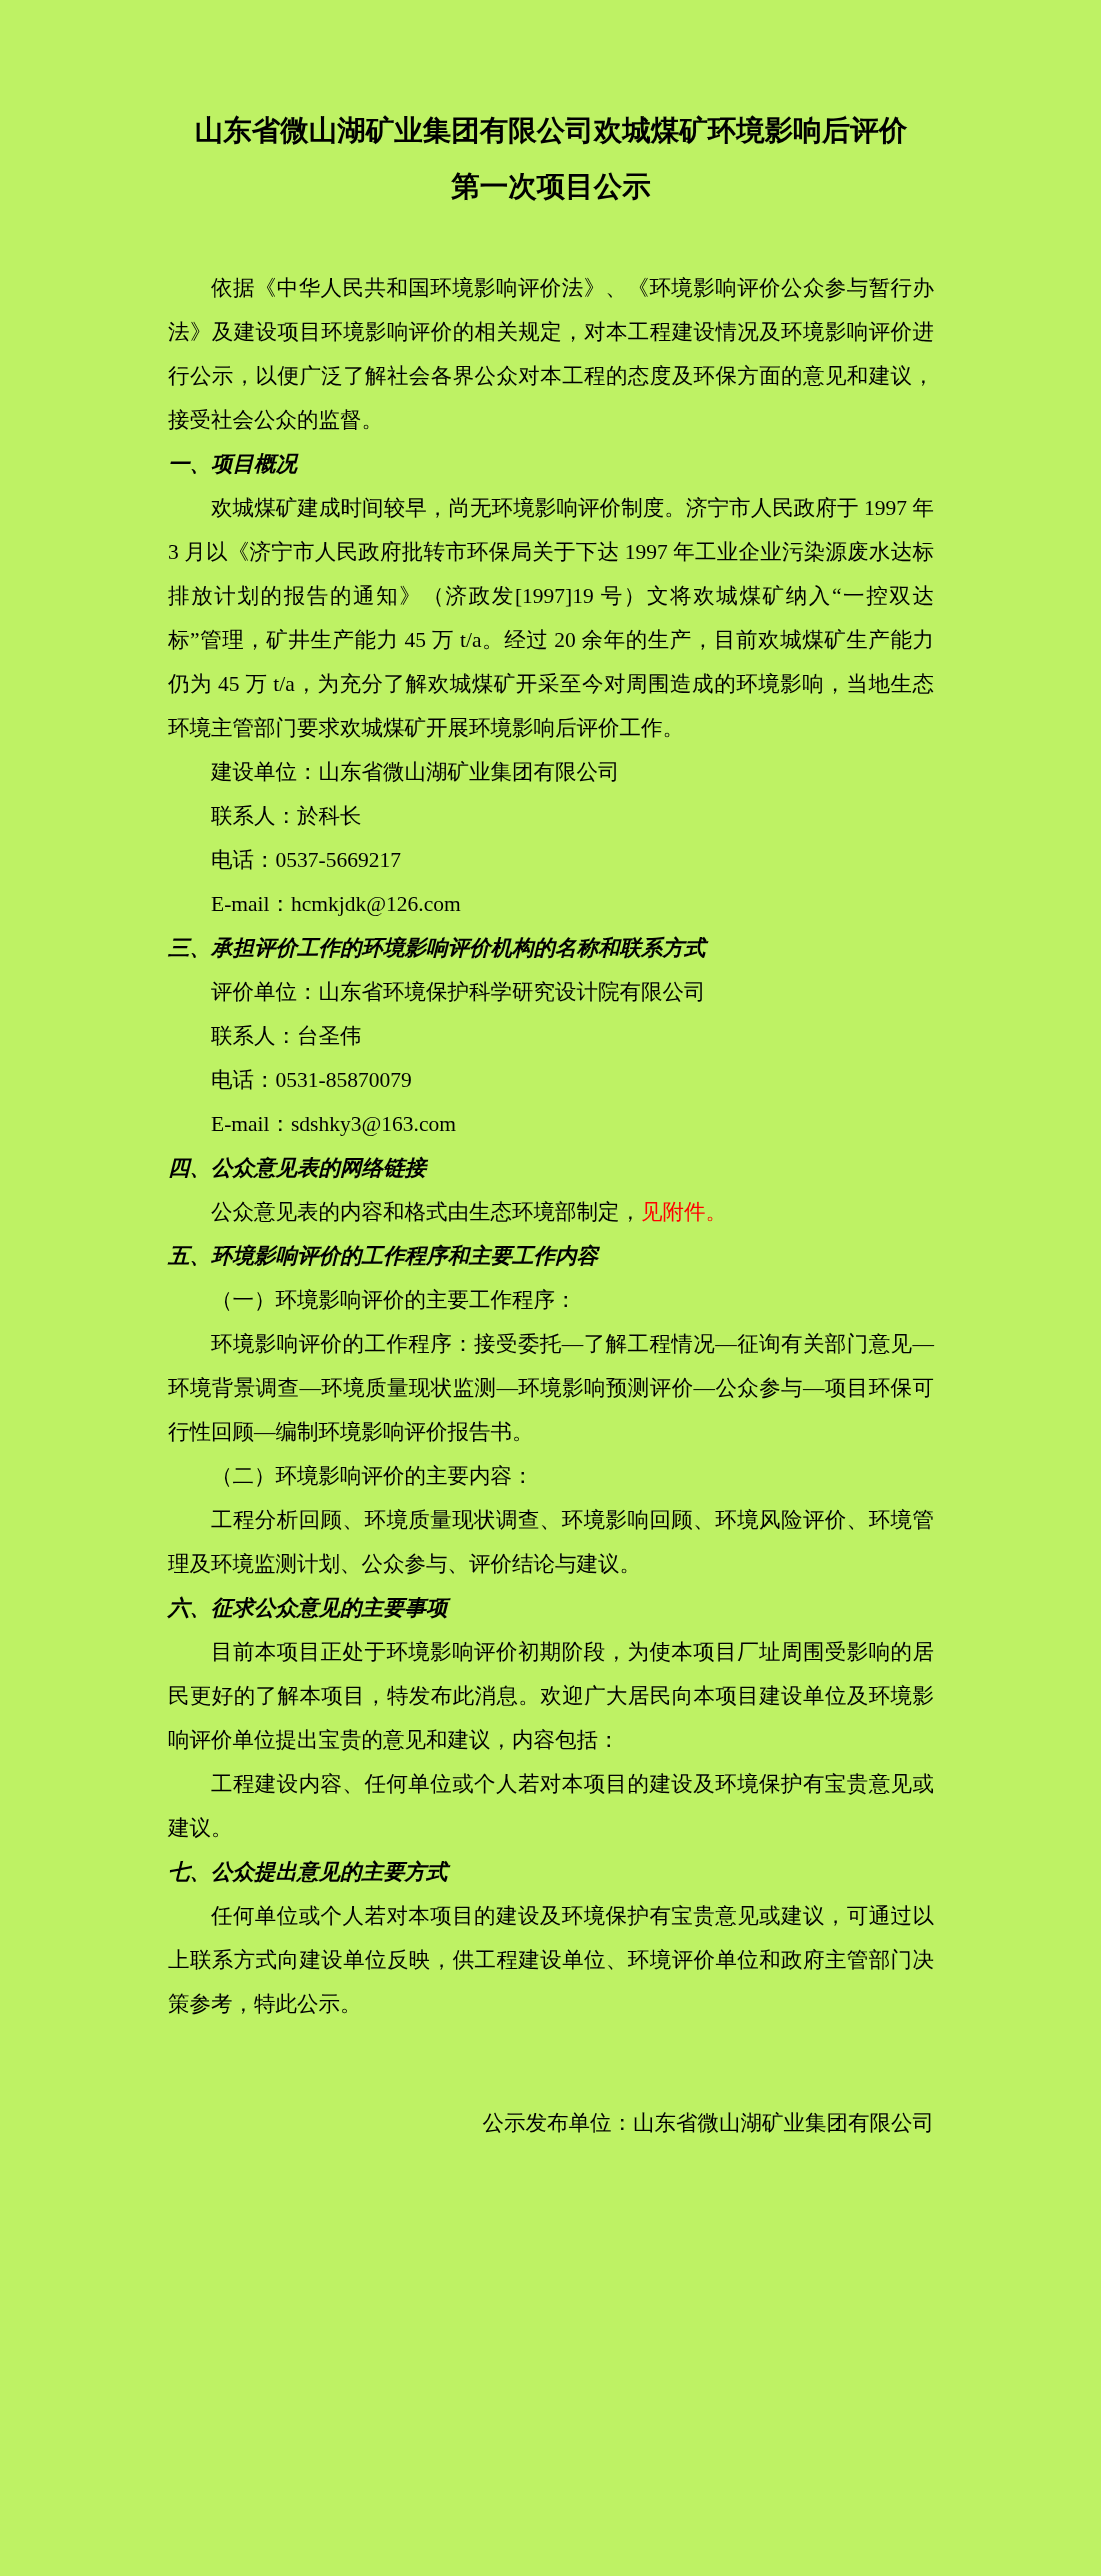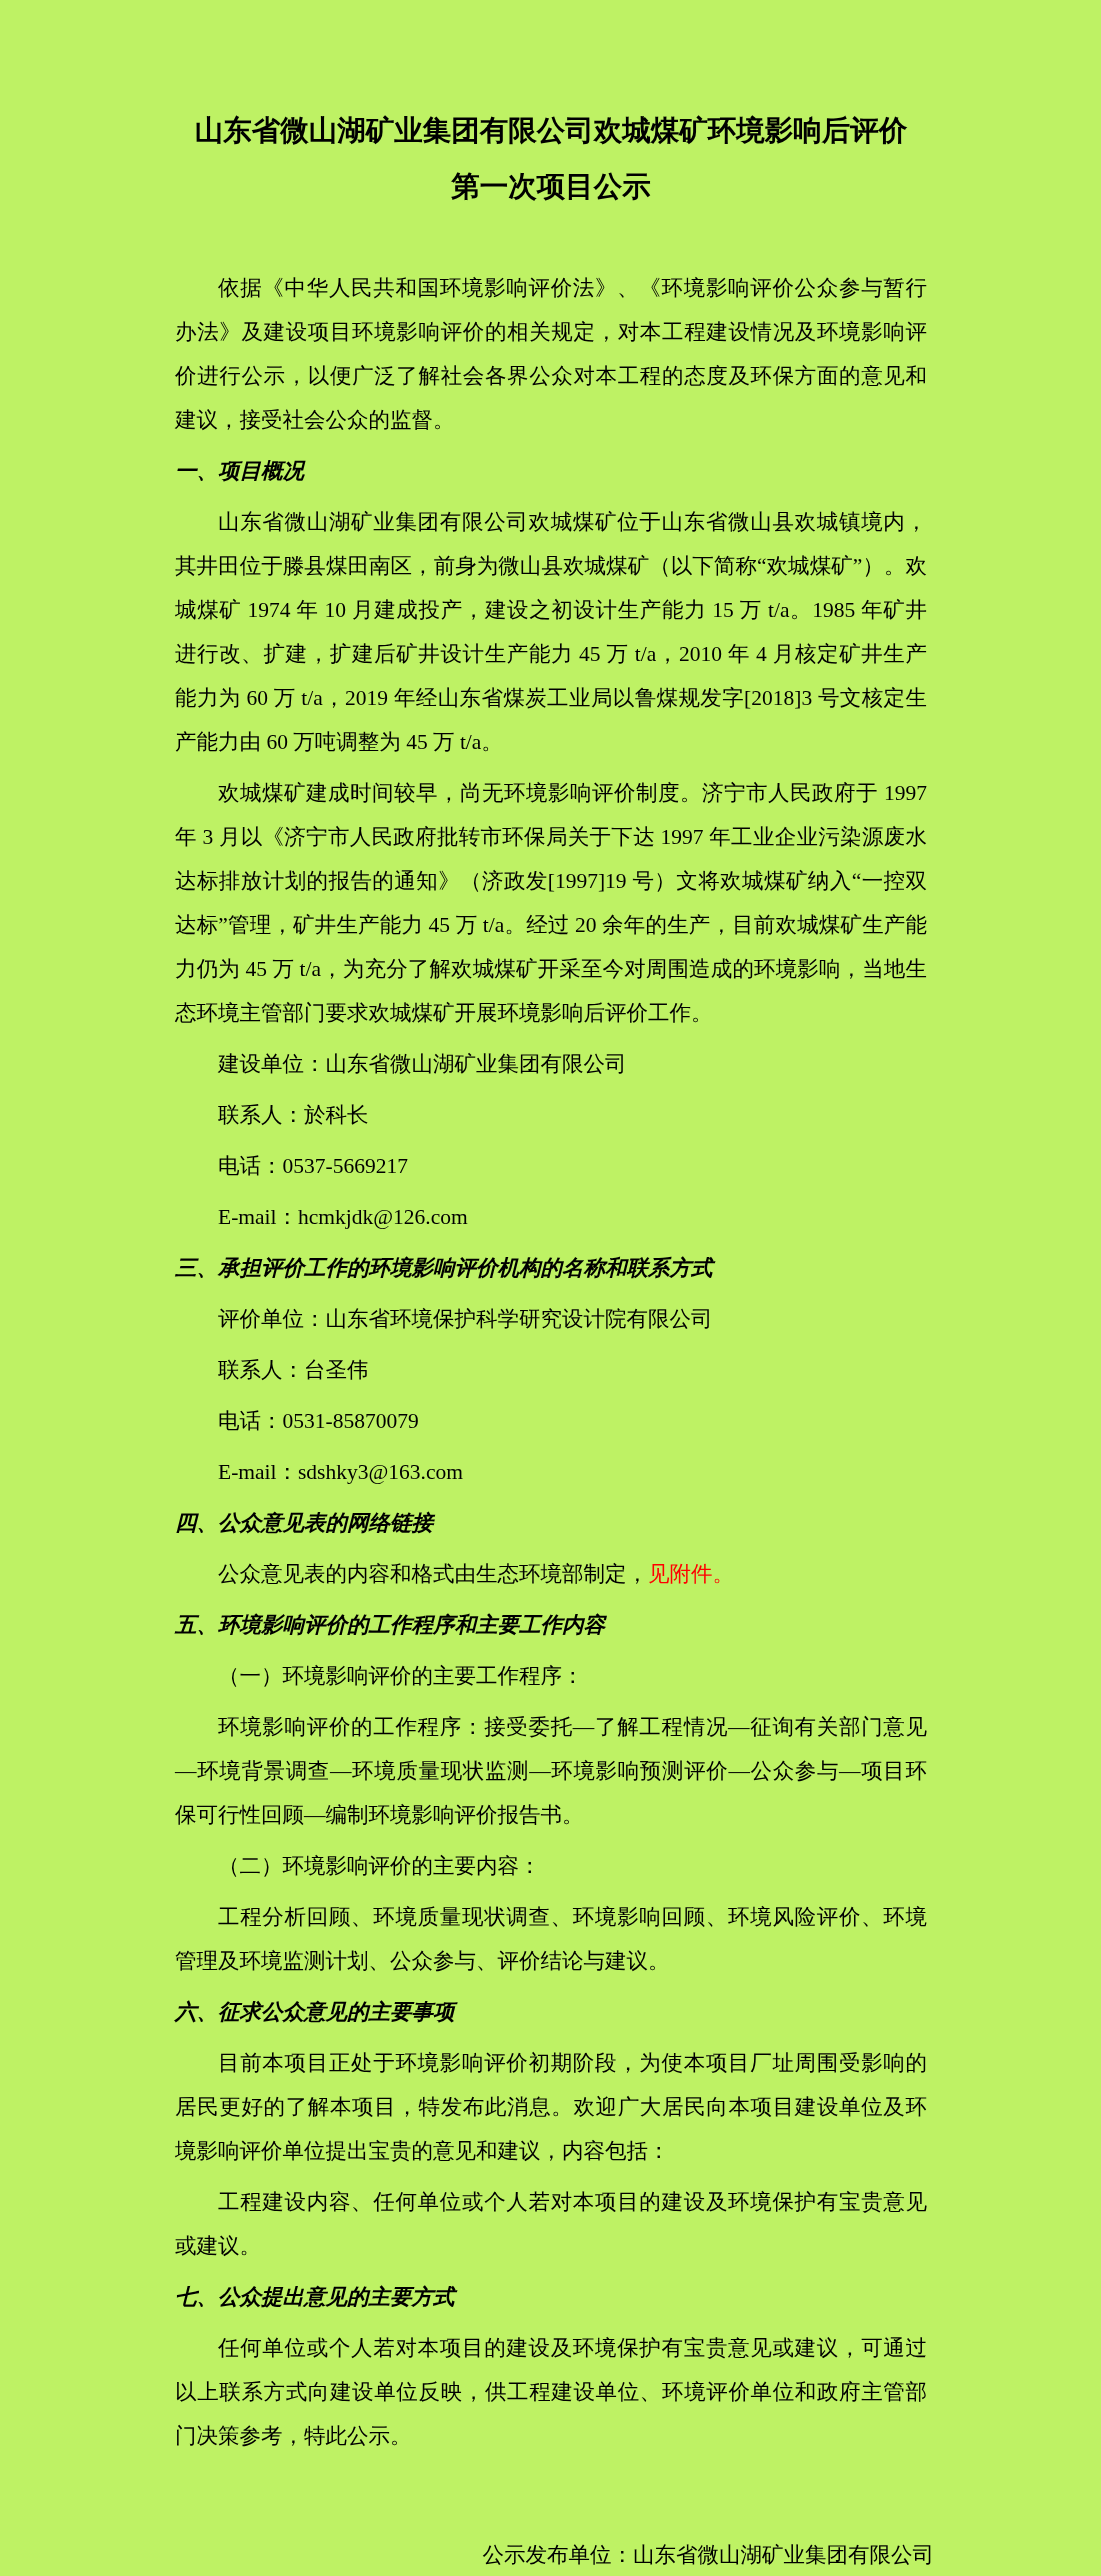--- a/index.html
+++ b/index.html
@@ -26,21 +26,21 @@
     line-height: 56px;
     white-space: nowrap;
   }
   .content {
     margin-top: 51px;
     font-size: 21.5px;
     line-height: 44px;
     text-align: justify;
   }
   .content p {
-    margin: 7px;
+    margin: 0;
     padding: 0;
   }
   .content p.para {
     text-indent: 2em;
   }
   .content p.heading {
     font-weight: bold;
     text-indent: 0;
     font-style: italic;
   }
@@ -55,21 +55,20 @@
 </head>
 <body>
 
 <div class="page">
   <div class="title-line">山东省微山湖矿业集团有限公司欢城煤矿环境影响后评价</div>
   <div class="title-line">第一次项目公示</div>
 
   <div class="content">
       <p class="para">依据《中华人民共和国环境影响评价法》、《环境影响评价公众参与暂行办法》及建设项目环境影响评价的相关规定，对本工程建设情况及环境影响评价进行公示，以便广泛了解社会各界公众对本工程的态度及环保方面的意见和建议，接受社会公众的监督。</p>
       <p class="heading">一、项目概况</p>
-      <p class="para">山东省微山湖矿业集团有限公司欢城煤矿位于山东省微山县欢城镇境内，其井田位于滕县煤田南区，前身为微山县欢城煤矿（以下简称“欢城煤矿”）。欢城煤矿 1974 年 10 月建成投产，建设之初设计生产能力 15 万 t/a。1985 年矿井进行改、扩建，扩建后矿井设计生产能力 45 万 t/a，2010 年 4 月核定矿井生产能力为 60 万 t/a，2019 年经山东省煤炭工业局以鲁煤规发字[2018]3 号文核定生产能力由 60 万吨调整为 45 万 t/a。</p>
       <p class="para">欢城煤矿建成时间较早，尚无环境影响评价制度。济宁市人民政府于 1997 年 3 月以《济宁市人民政府批转市环保局关于下达 1997 年工业企业污染源废水达标排放计划的报告的通知》（济政发[1997]19 号）文将欢城煤矿纳入“一控双达标”管理，矿井生产能力 45 万 t/a。经过 20 余年的生产，目前欢城煤矿生产能力仍为 45 万 t/a，为充分了解欢城煤矿开采至今对周围造成的环境影响，当地生态环境主管部门要求欢城煤矿开展环境影响后评价工作。</p>
       <p class="para">建设单位：山东省微山湖矿业集团有限公司</p>
       <p class="para">联系人：於科长</p>
       <p class="para">电话：0537-5669217</p>
       <p class="para">E-mail：hcmkjdk@126.com</p>
       <p class="heading">三、承担评价工作的环境影响评价机构的名称和联系方式</p>
       <p class="para">评价单位：山东省环境保护科学研究设计院有限公司</p>
       <p class="para">联系人：台圣伟</p>
       <p class="para">电话：0531-85870079</p>
       <p class="para">E-mail：sdshky3@163.com</p>

